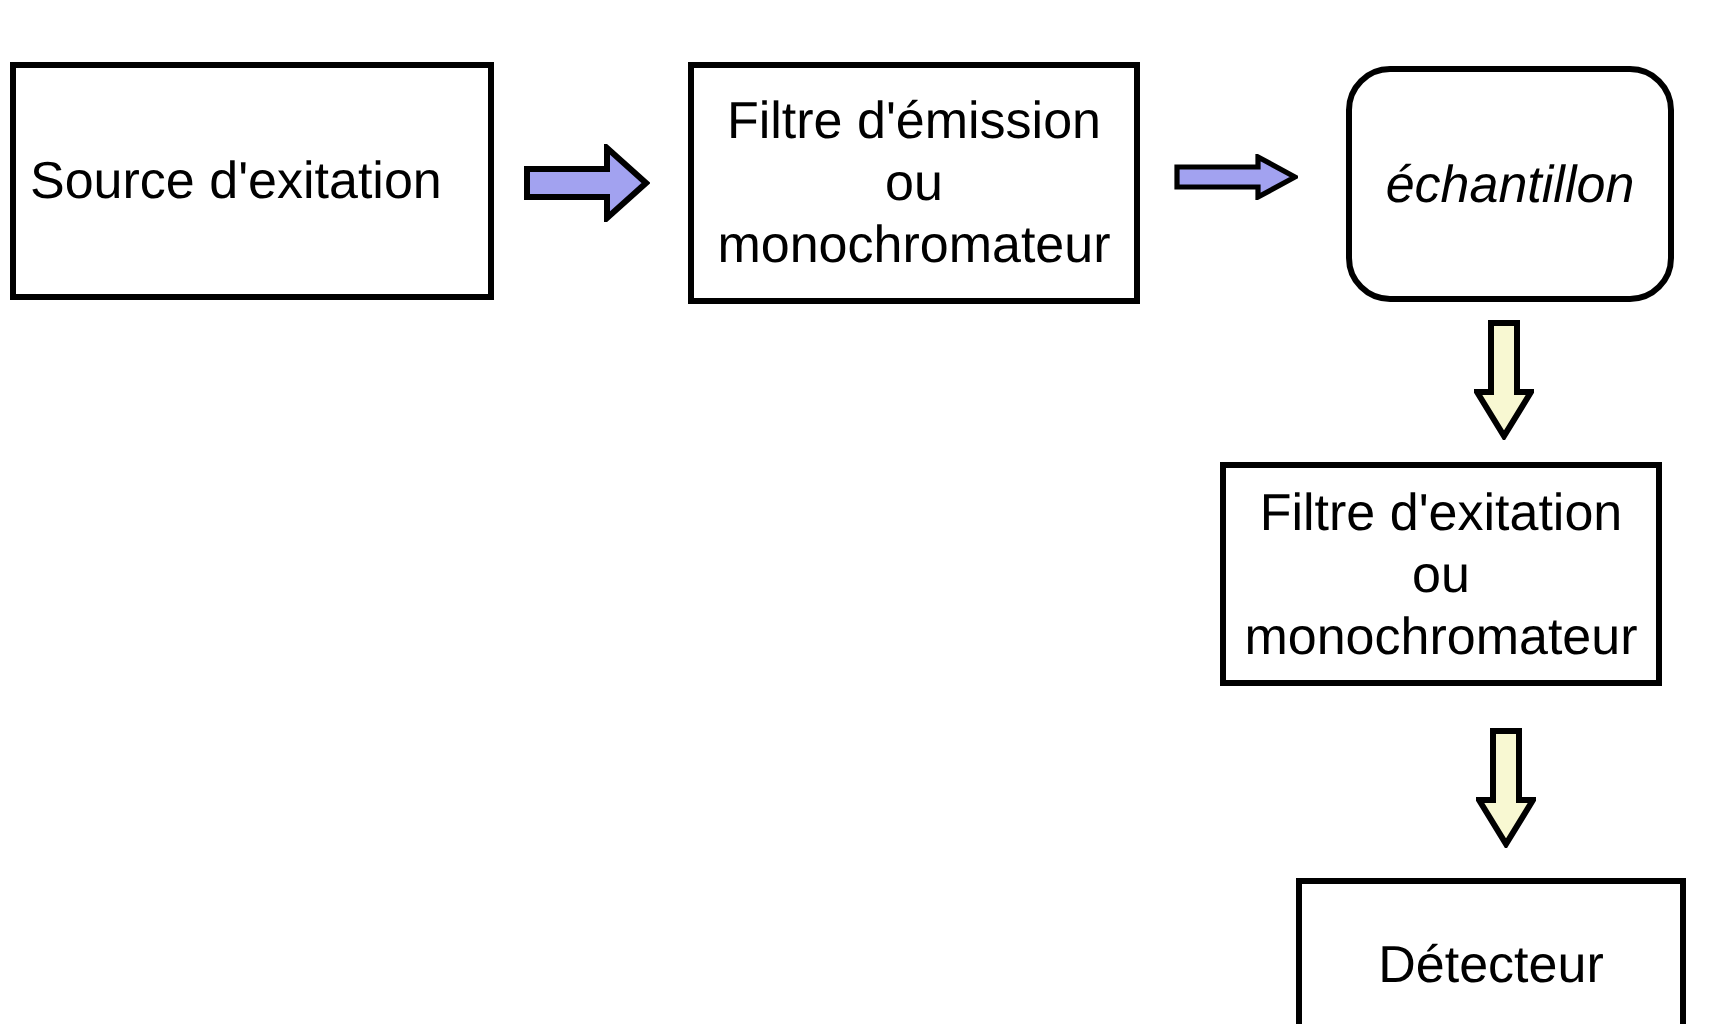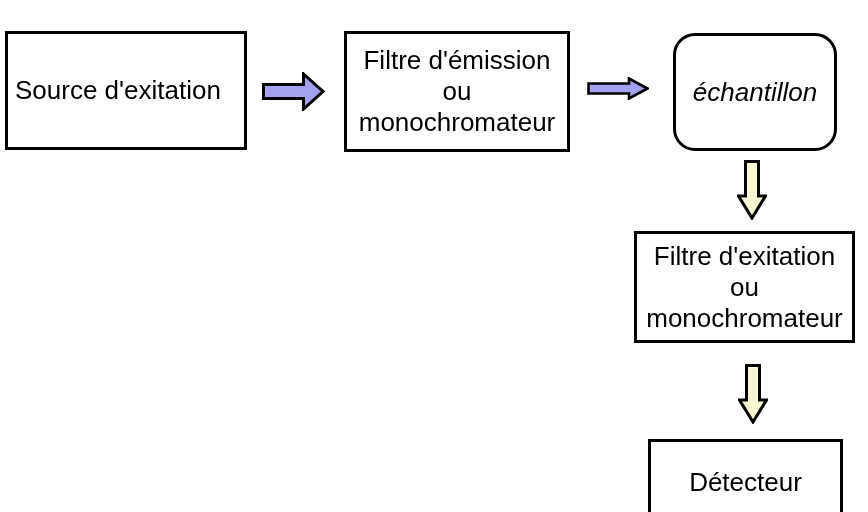--- a/index.html
+++ b/index.html
@@ -39,21 +39,21 @@
   }
   .box-filtre-emission {
     left: 344px; top: 7px; width: 226px; height: 121px; text-align: center;
   }
   .box-echantillon {
     left: 673px; top: 9px; width: 164px; height: 118px;
     border-radius: 22px;
     font-style: italic;
   }
   .box-filtre-exitation {
-    left: 634px; top: 207px; width: 221px; height: 112px;
+    left: 610px; top: 207px; width: 221px; height: 112px;
   }
   .box-detecteur {
     left: 648px; top: 415px; width: 195px; height: 87px;
   }
   .arrow {
     position: absolute;
     display: block;
   }
   .arrow-1 { left: 262px; top: 48px;  width: 63px; height: 39px; }
   .arrow-2 { left: 587px; top: 53px;  width: 62px; height: 23px; }

